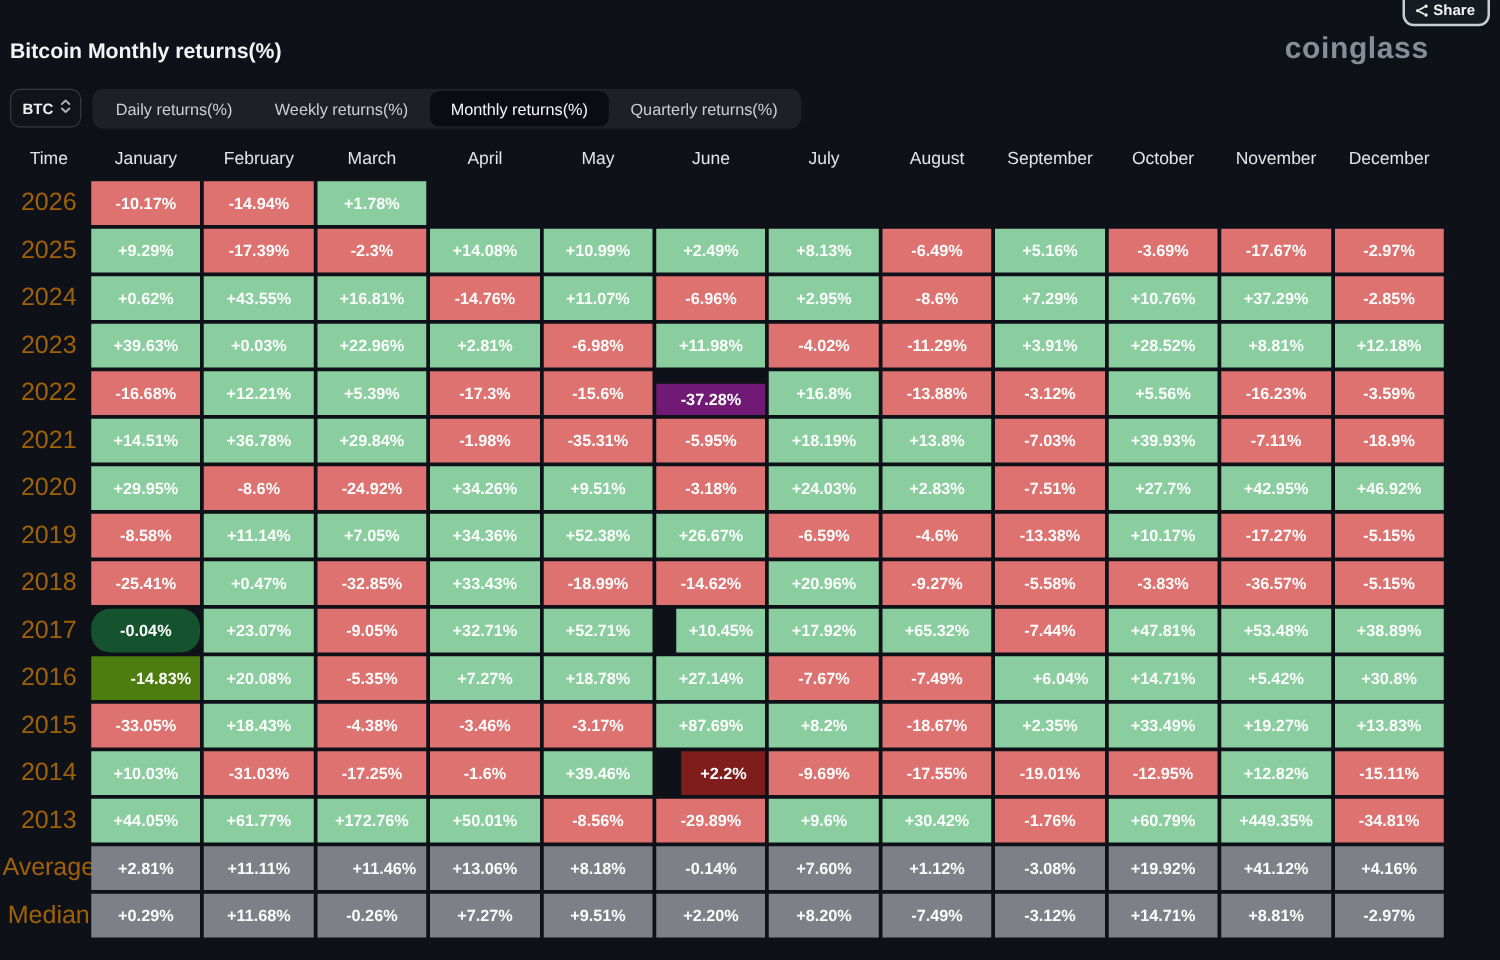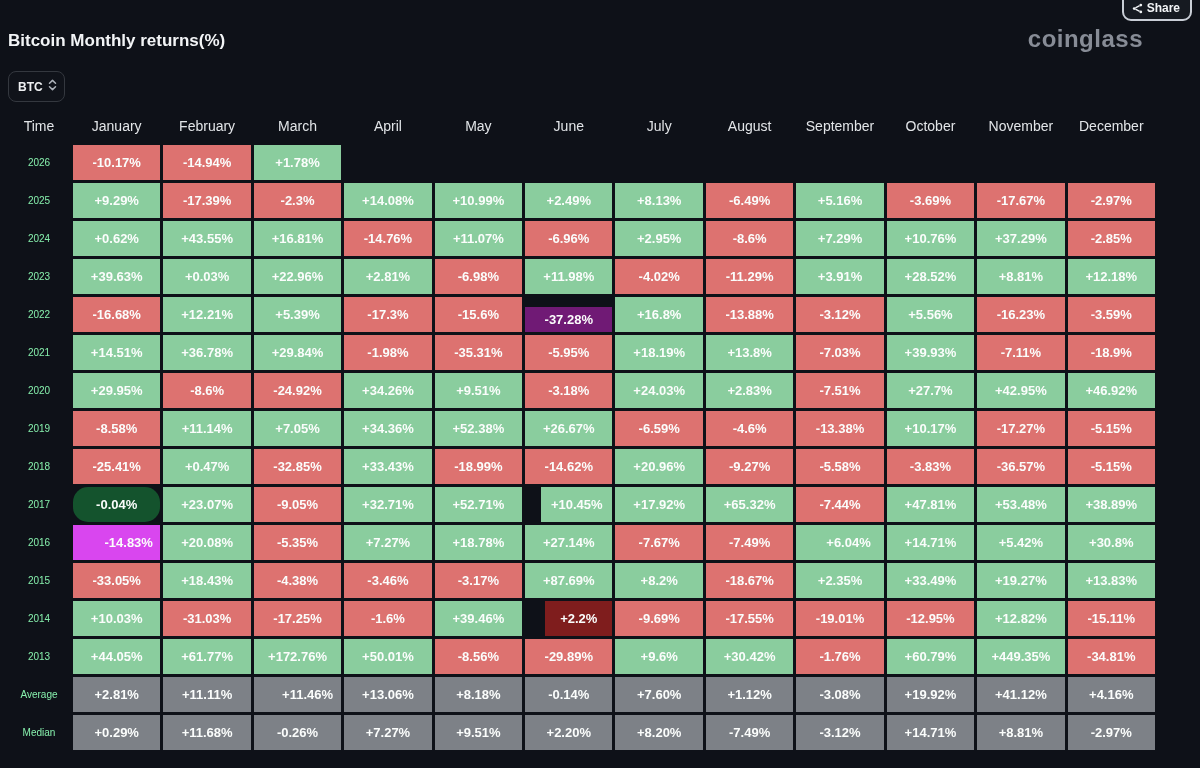--- a/index.html
+++ b/index.html
@@ -51,21 +51,21 @@
     grid-template-rows:33px;
     grid-auto-rows:35px;
     column-gap:3px; row-gap:3px;
   }
   .mh {
     display:flex; align-items:center; justify-content:center;
     font-size:14px; color:#e2e5e8;
   }
   .rl {
     display:flex; align-items:center; justify-content:center;
-    font-size:10px; color:#86efac;
+    font-size:20px; color:#a16207;
   }
   .cell {
     display:flex; align-items:center; justify-content:center;
     font-size:13px; font-weight:700; color:#fbfdfc;
   }
   .cell.pos { background:#8acd9e; }
   .cell.neg { background:#dd7270; }
   .cell.avg { background:#7d8187; }
   .cell.empty { background:transparent; }
 </style>
@@ -90,20 +90,26 @@
 <div class="controls">
   <div class="symbol-select">
     <span>BTC</span>
     <span>
       <svg width="9" height="12" viewBox="0 0 9 12" fill="none" stroke="#aeb3bb" stroke-width="1.5" stroke-linecap="round" stroke-linejoin="round">
         <path d="M1.5 4.2 L4.5 1.4 L7.5 4.2"></path>
         <path d="M1.5 7.8 L4.5 10.6 L7.5 7.8"></path>
       </svg>
     </span>
   </div>
+  <div class="tabbar">
+      <div class="tab">Daily returns(%)</div>
+      <div class="tab">Weekly returns(%)</div>
+      <div class="tab active">Monthly returns(%)</div>
+      <div class="tab">Quarterly returns(%)</div>
+    </div>
 </div>
 
 <div class="grid">
     <div class="mh">Time</div>
     <div class="mh">January</div>
     <div class="mh">February</div>
     <div class="mh">March</div>
     <div class="mh">April</div>
     <div class="mh">May</div>
     <div class="mh">June</div>
@@ -237,21 +243,21 @@
     <div class="cell pos" style="background: rgb(138, 205, 158);">+32.71%</div>
     <div class="cell pos" style="background: rgb(138, 205, 158);">+52.71%</div>
     <div class="cell pos" style="background: rgb(138, 205, 158); margin-left: 16px;">+10.45%</div>
     <div class="cell pos" style="background: rgb(138, 205, 158);">+17.92%</div>
     <div class="cell pos" style="background: rgb(138, 205, 158);">+65.32%</div>
     <div class="cell neg" style="background: rgb(221, 114, 112);">-7.44%</div>
     <div class="cell pos" style="background: rgb(138, 205, 158);">+47.81%</div>
     <div class="cell pos" style="background: rgb(138, 205, 158);">+53.48%</div>
     <div class="cell pos" style="background: rgb(138, 205, 158);">+38.89%</div>
     <div class="rl">2016</div>
-    <div class="cell neg" style="background: #d946ef; padding-left: 24px;">-14.83%</div>
+    <div class="cell neg" style="background: #4d7c0f; padding-left: 24px;">-14.83%</div>
     <div class="cell pos" style="background: rgb(138, 205, 158);">+20.08%</div>
     <div class="cell neg" style="background: rgb(221, 114, 112);">-5.35%</div>
     <div class="cell pos" style="background: rgb(138, 205, 158);">+7.27%</div>
     <div class="cell pos" style="background: rgb(138, 205, 158);">+18.78%</div>
     <div class="cell pos" style="background: rgb(138, 205, 158);">+27.14%</div>
     <div class="cell neg" style="background: rgb(221, 114, 112);">-7.67%</div>
     <div class="cell neg" style="background: rgb(221, 114, 112);">-7.49%</div>
     <div class="cell pos" style="background: rgb(138, 205, 158); padding-left: 17px;">+6.04%</div>
     <div class="cell pos" style="background: rgb(138, 205, 158);">+14.71%</div>
     <div class="cell pos" style="background: rgb(138, 205, 158);">+5.42%</div>

